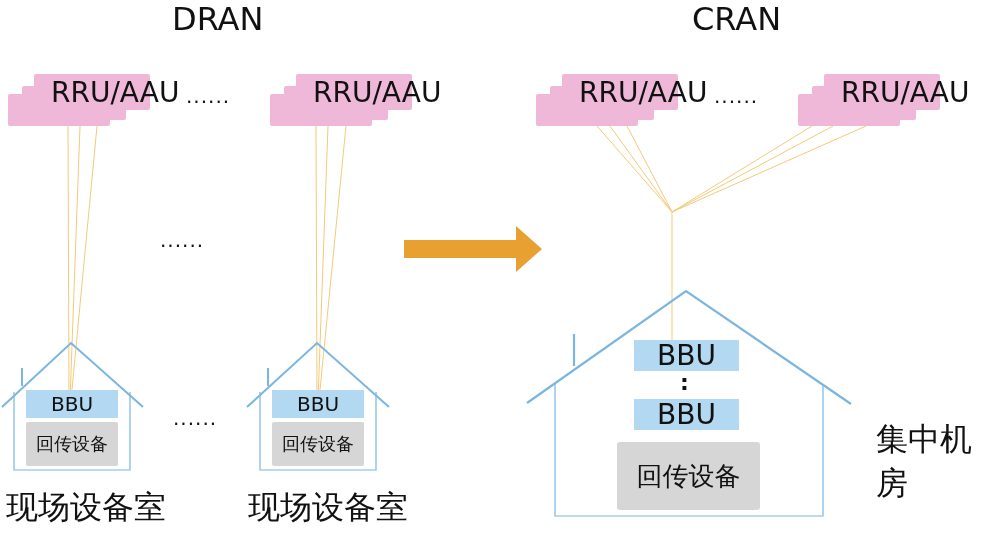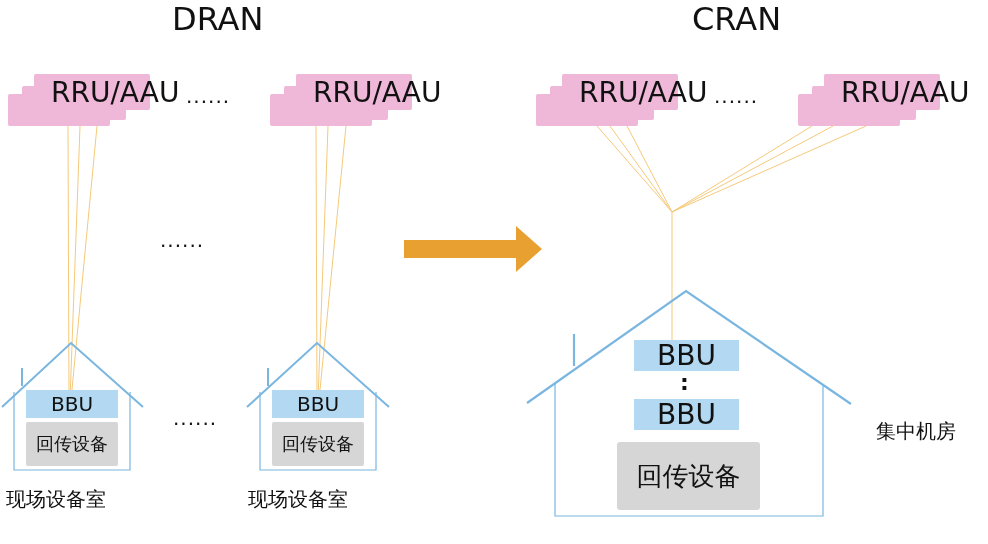--- a/index.html
+++ b/index.html
@@ -6,21 +6,21 @@
   body{width:988px;height:544px;position:relative;overflow:hidden;font-family:"DejaVu Sans",sans-serif;color:#111;}
   svg{position:absolute;left:0;top:0;}
   .abs{position:absolute;}
   .title{font-size:32px;}
   .rru-label{font-size:28px;}
   .dots{font-size:20px;letter-spacing:1px;}
   .bbu-sm{background:#b3d9f2;font-size:20px;text-align:center;}
   .back-sm{background:#d6d6d6;font-size:18px;text-align:center;border-radius:2px;}
   .bbu-lg{background:#b3d9f2;font-size:28px;text-align:center;}
   .back-lg{background:#d6d6d6;font-size:26px;text-align:center;border-radius:3px;}
-  .site{font-size:20px;}
+  .site{font-size:32px;}
 </style>
 </head>
 <body>
 
 <svg width="988" height="544">
 
   <g fill="#efb8d8">
     <rect x="8" y="94" width="102" height="32" rx="2"></rect>
     <rect x="22" y="86" width="104" height="34" rx="2"></rect>
     <rect x="34" y="74" width="116" height="36" rx="2"></rect>

